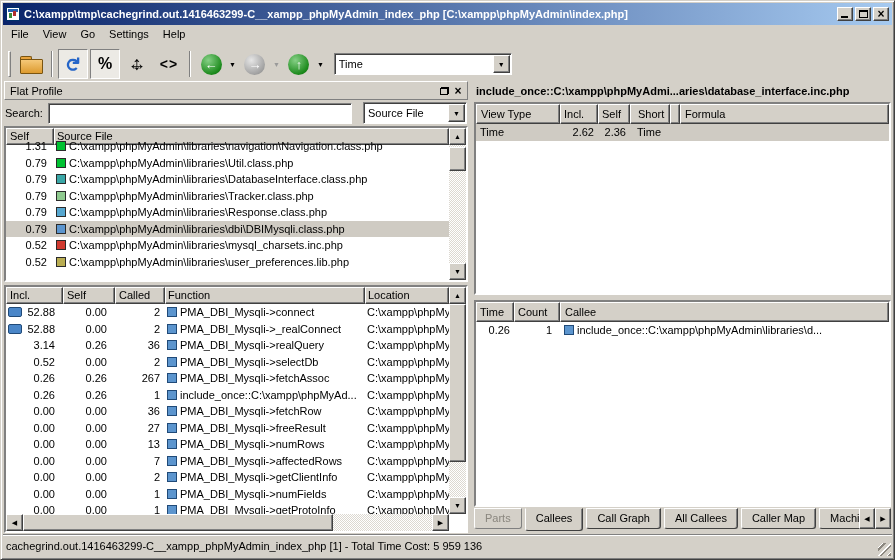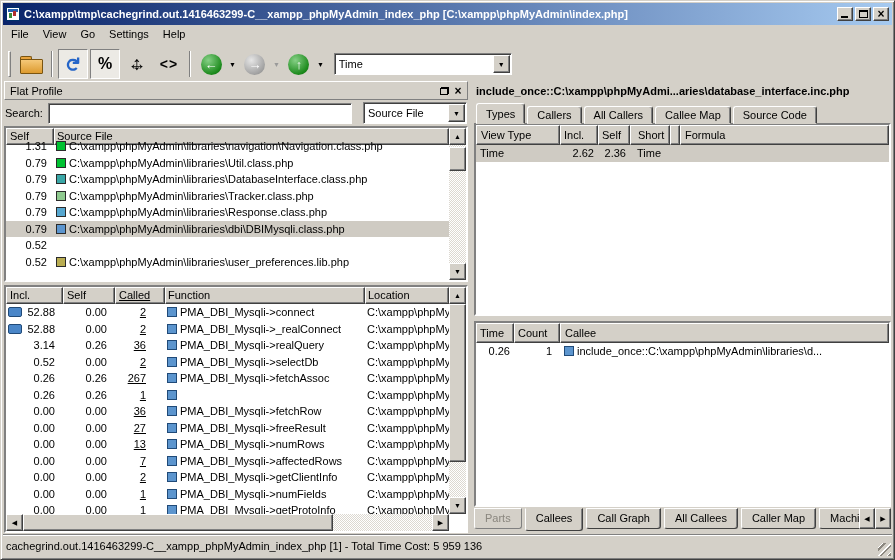--- a/index.html
+++ b/index.html
@@ -92,21 +92,21 @@
   .src-rows { margin-top:-7px; }
   .c-self { width:48px; flex:0 0 48px; padding-right:7px; }
   .c-file { flex:1; padding-left:2px; }
   .dock-gap { height:3px; flex:0 0 3px; }
 
   
   .fn-table { flex:1; }
   .fn-content { position:absolute; left:0; top:0; right:17px; bottom:17px; overflow:hidden; }
   .f-incl { width:57px; flex:0 0 57px; padding-right:8px; position:relative; }
   .f-self { width:52px; flex:0 0 52px; padding-right:8px; }
-  .f-called { width:50px; flex:0 0 50px; padding-right:19px;text-decoration:underline; }
+  .f-called { width:50px; flex:0 0 50px; padding-right:5px; }
   .f-fn { width:200px; flex:0 0 200px; padding-left:2px; }
   .f-loc { flex:1; padding-left:2px; }
   .costbar { position:absolute; left:2px; top:3px; width:14px; height:10px; background:#4a86c8; border:1px solid #204a78; border-radius:2px; }
 
   
   .vsb { position:absolute; top:0; right:0; width:17px; bottom:0; background:#fff; }
   .vsb.above-h { bottom:17px; }
   .hsb { position:absolute; left:0; right:17px; bottom:0; height:17px; }
   .sb-btn { position:absolute; width:17px; height:17px; background:#d4d0c8; border:1px solid; border-color:#fff #404040 #404040 #fff;
     box-shadow: inset -1px -1px 0 #808080; display:flex; align-items:center; justify-content:center; font-size:7px; line-height:1; }
@@ -265,20 +265,21 @@
             <div class="tr">
               <div class="td c-self num">0.79</div>
               <div class="td c-file"><span class="sq" style="background: rgb(86, 167, 208);"></span><span>C:\xampp\phpMyAdmin\libraries\Response.class.php</span></div>
             </div>
             <div class="tr sel">
               <div class="td c-self num">0.79</div>
               <div class="td c-file"><span class="sq" style="background: rgb(92, 149, 206);"></span><span>C:\xampp\phpMyAdmin\libraries\dbi\DBIMysqli.class.php</span></div>
             </div>
             <div class="tr">
               <div class="td c-self num">0.52</div>
+              <div class="td c-file"><span class="sq" style="background: rgb(208, 58, 48);"></span><span>C:\xampp\phpMyAdmin\libraries\mysql_charsets.inc.php</span></div>
             </div>
             <div class="tr">
               <div class="td c-self num">0.52</div>
               <div class="td c-file"><span class="sq" style="background: rgb(185, 173, 82);"></span><span>C:\xampp\phpMyAdmin\libraries\user_preferences.lib.php</span></div>
             </div>
           </div>
         </div>
         <div class="vsb">
           <span class="sb-btn" style="top:0; right:0;">▲</span>
           <span class="sb-track" style="top:17px; bottom:17px; left:0; right:0;"></span>
@@ -330,21 +331,21 @@
             <div class="td f-incl num">0.26</div>
             <div class="td f-self num">0.26</div>
             <div class="td f-called num">267</div>
             <div class="td f-fn"><span class="fn-sq"></span><span>PMA_DBI_Mysqli-&gt;fetchAssoc</span></div>
             <div class="td f-loc">C:\xampp\phpMyA</div>
           </div>
           <div class="tr">
             <div class="td f-incl num">0.26</div>
             <div class="td f-self num">0.26</div>
             <div class="td f-called num">1</div>
-            <div class="td f-fn"><span class="fn-sq"></span></div>
+            <div class="td f-fn"><span class="fn-sq"></span><span>include_once::C:\xampp\phpMyAd...</span></div>
             <div class="td f-loc">C:\xampp\phpMyA</div>
           </div>
           <div class="tr">
             <div class="td f-incl num">0.00</div>
             <div class="td f-self num">0.00</div>
             <div class="td f-called num">36</div>
             <div class="td f-fn"><span class="fn-sq"></span><span>PMA_DBI_Mysqli-&gt;fetchRow</span></div>
             <div class="td f-loc">C:\xampp\phpMyA</div>
           </div>
           <div class="tr">
@@ -403,27 +404,20 @@
           <span class="sb-btn" style="right:0; top:0;">▶</span>
         </div>
       </div>
     </div>
 
     <div class="splitter"></div>
 
     <div class="detail">
       <div class="detail-header">include_once::C:\xampp\phpMyAdmi...aries\database_interface.inc.php</div>
 
-      <div class="tabbar">
-        <span class="tab active">Types</span>
-        <span class="tab">Callers</span>
-        <span class="tab">All Callers</span>
-        <span class="tab">Callee Map</span>
-        <span class="tab">Source Code</span>
-      </div>
 
       <div class="panel types-table">
         <div class="hdr-row rt-hdr">
           <div class="hdr-cell t-event">View Type</div>
           <div class="hdr-cell t-incl">Incl.</div>
           <div class="hdr-cell t-self">Self</div>
           <div class="hdr-cell t-short">Short</div>
           <div class="hdr-cell t-gap"></div>
           <div class="hdr-cell t-formula">Formula</div>
         </div>

